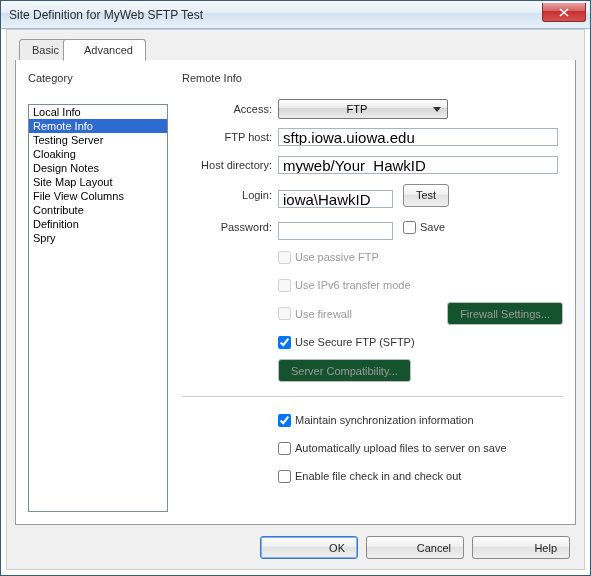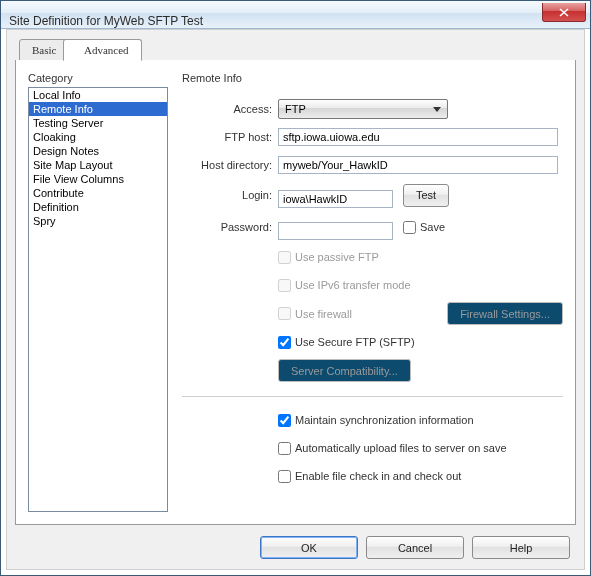--- a/index.html
+++ b/index.html
@@ -17,21 +17,21 @@
     box-sizing: border-box;
     border: 1px solid #3b5a78;
     box-shadow: 0 0 8px rgba(0,0,0,0.4);
   }
   
   .titlebar {
     height: 28px;
     background: linear-gradient(to bottom, #f5f9fd 0%, #e4eef8 45%, #d2e2f2 46%, #e8f1fa 100%);
     border-bottom: 1px solid #9db8d2;
     display: flex;
-    align-items: flex-end;
+    align-items: center;
     padding: 0 16px 0 8px;
     box-sizing: border-box;
     position: relative;
   }
   .titlebar .title {
     color: #2b2b2b;
     font-size: 12px;
   }
   .close-btn {
     position: absolute;
@@ -60,21 +60,20 @@
     border: 1px solid #cfcfcf;
     box-sizing: border-box;
   }
 
   
   .tabstrip {
     position: relative;
     height: 22px;
     margin: 8px 8px 0 8px;
     border-bottom: 3px solid #404040;
-    font-family: Liberation Serif, serif;
   }
   .tab {
     position: absolute;
     bottom: -1px;
     height: 20px;
     line-height: 20px;
     padding: 0 12px;
     border: 1px solid #9a9a9a;
     border-bottom: 1px solid #9a9a9a;
     background: #ececec;
@@ -104,21 +103,21 @@
   }
 
   
   .left-col {
     width: 140px;
     flex: 0 0 140px;
     display: flex;
     flex-direction: column;
   }
   .left-col .cat-label {
-    margin-bottom: 3px;
+    margin-bottom: 20px;
     color: #333;
   }
   .category-list {
     flex: 1;
     border: 1px solid #7a8aa0;
     background: #fff;
     overflow: hidden;
   }
   .category-list .item {
     padding: 1px 4px;
@@ -155,38 +154,39 @@
   .indent {
     padding-left: 96px;
     margin-top: 6px;
   }
 
   input[type="text"], input[type="password"] {
     height: 18px;
     border: 1px solid #a6b4c6;
     padding: 0 4px;
     font-family: inherit;
-    font-size: 11px;
+    font-size: 15px;
     box-sizing: border-box;
     background: #fff;
   }
   .w-full { width: 280px; }
   .w-med  { width: 115px; margin-top: 8px; }
 
   .select {
     height: 20px;
     width: 170px;
     border: 1px solid #777;
     border-radius: 2px;
     background: linear-gradient(to bottom, #fefefe 0%, #ebebeb 45%, #d6d6d6 46%, #ececec 100%);
     display: inline-flex;
     align-items: center;
     padding: 0 18px 0 6px;
     position: relative;
     box-sizing: border-box;
+    justify-content: center;
   }
   .select::after {
     content: "";
     position: absolute;
     right: 6px;
     top: 7px;
     border-left: 4px solid transparent;
     border-right: 4px solid transparent;
     border-top: 5px solid #333;
   }
@@ -200,21 +200,21 @@
     font-family: inherit;
     font-size: 11px;
     display: inline-flex;
     align-items: center;
     justify-content: center;
     color: #222;
   }
   .btn.disabled {
     color: #9a9a9a;
     border-color: #bcbcbc;
-    background: #0c4a6e;
+    background: #14532d;
   }
   .btn.default {
     border-color: #3d75c7;
     box-shadow: 0 0 0 1px #7fb3f3 inset;
   }
 
   .chk {
     display: inline-flex;
     align-items: center;
     gap: 4px;
@@ -230,21 +230,21 @@
   }
 
   
   .button-row {
     position: absolute;
     right: 14px;
     bottom: 10px;
     display: flex;
     gap: 8px;
   }
-  .button-row .btn { width: 72px; justify-content: center; }
+  .button-row .btn { width: 72px; justify-content: flex-end; }
 </style>
 </head>
 <body>
 
 <div class="window">
 
   <div class="titlebar">
     <span class="title">Site Definition for MyWeb SFTP Test</span>
     <div class="close-btn">
       <svg width="10" height="9" viewBox="0 0 10 9">

